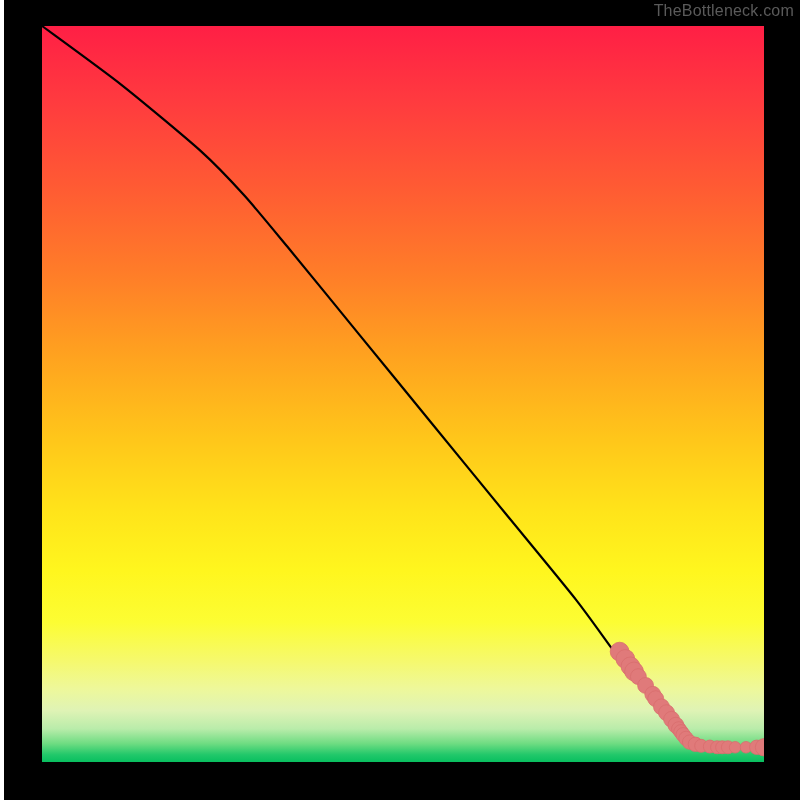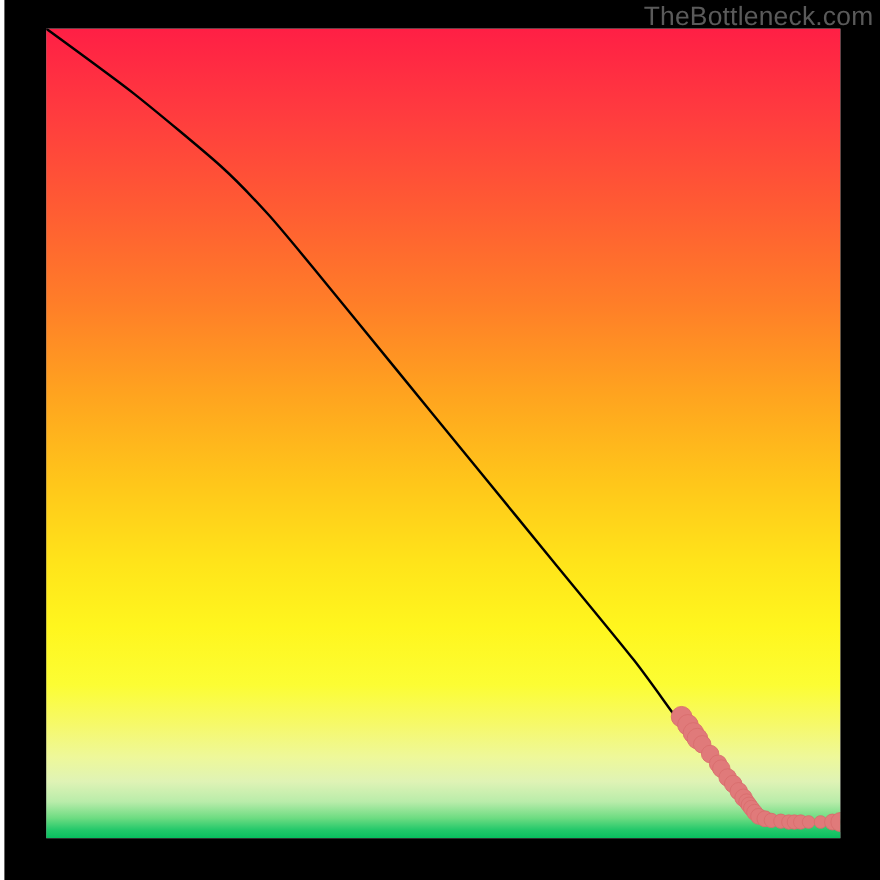--- a/index.html
+++ b/index.html
@@ -14,21 +14,21 @@
   .stage {
     position: relative;
     width: 800px;
     height: 800px;
   }
   .watermark {
     position: absolute;
     top: 2px;
     right: 6px;
     color: #5a5a5a;
-    font-size: 24px;
+    font-size: 16px;
     font-weight: 500;
     z-index: 5;
     letter-spacing: 0.2px;
   }
   svg {
     display: block;
   }
 </style>
 </head>
 <body>

